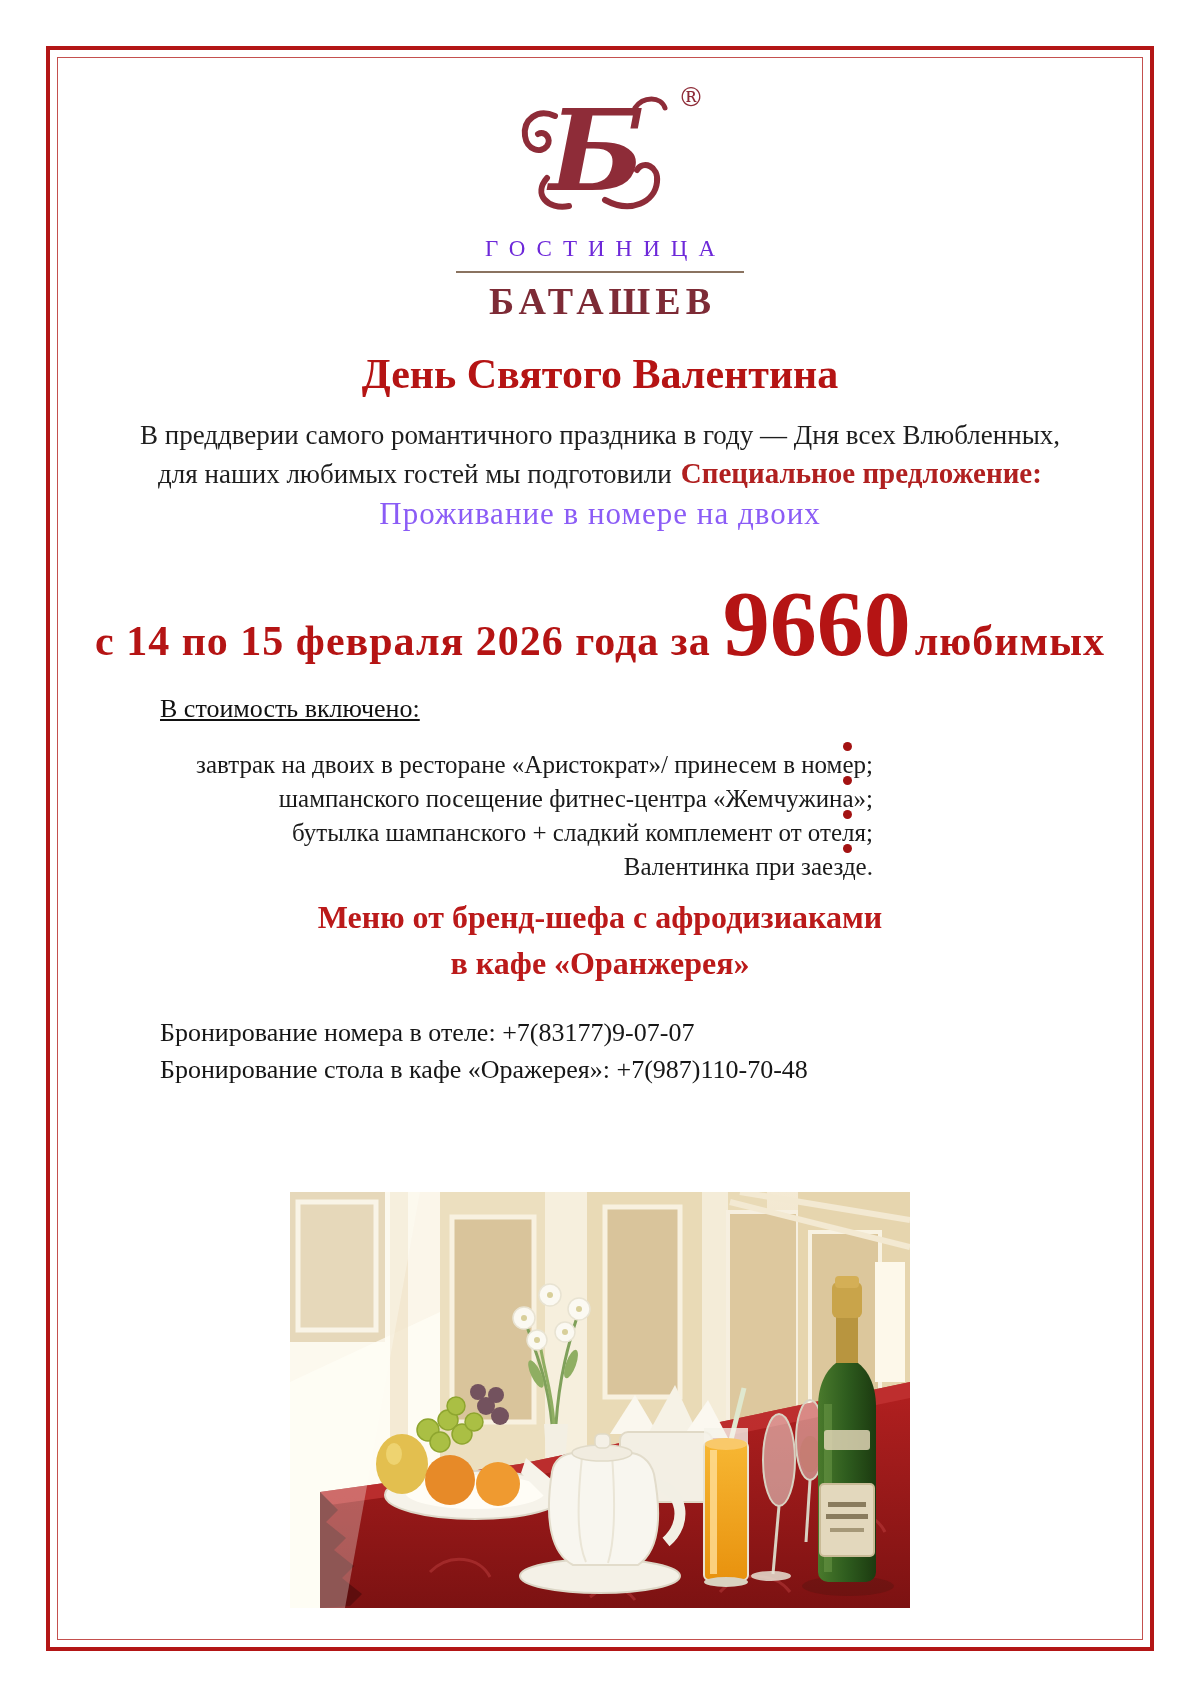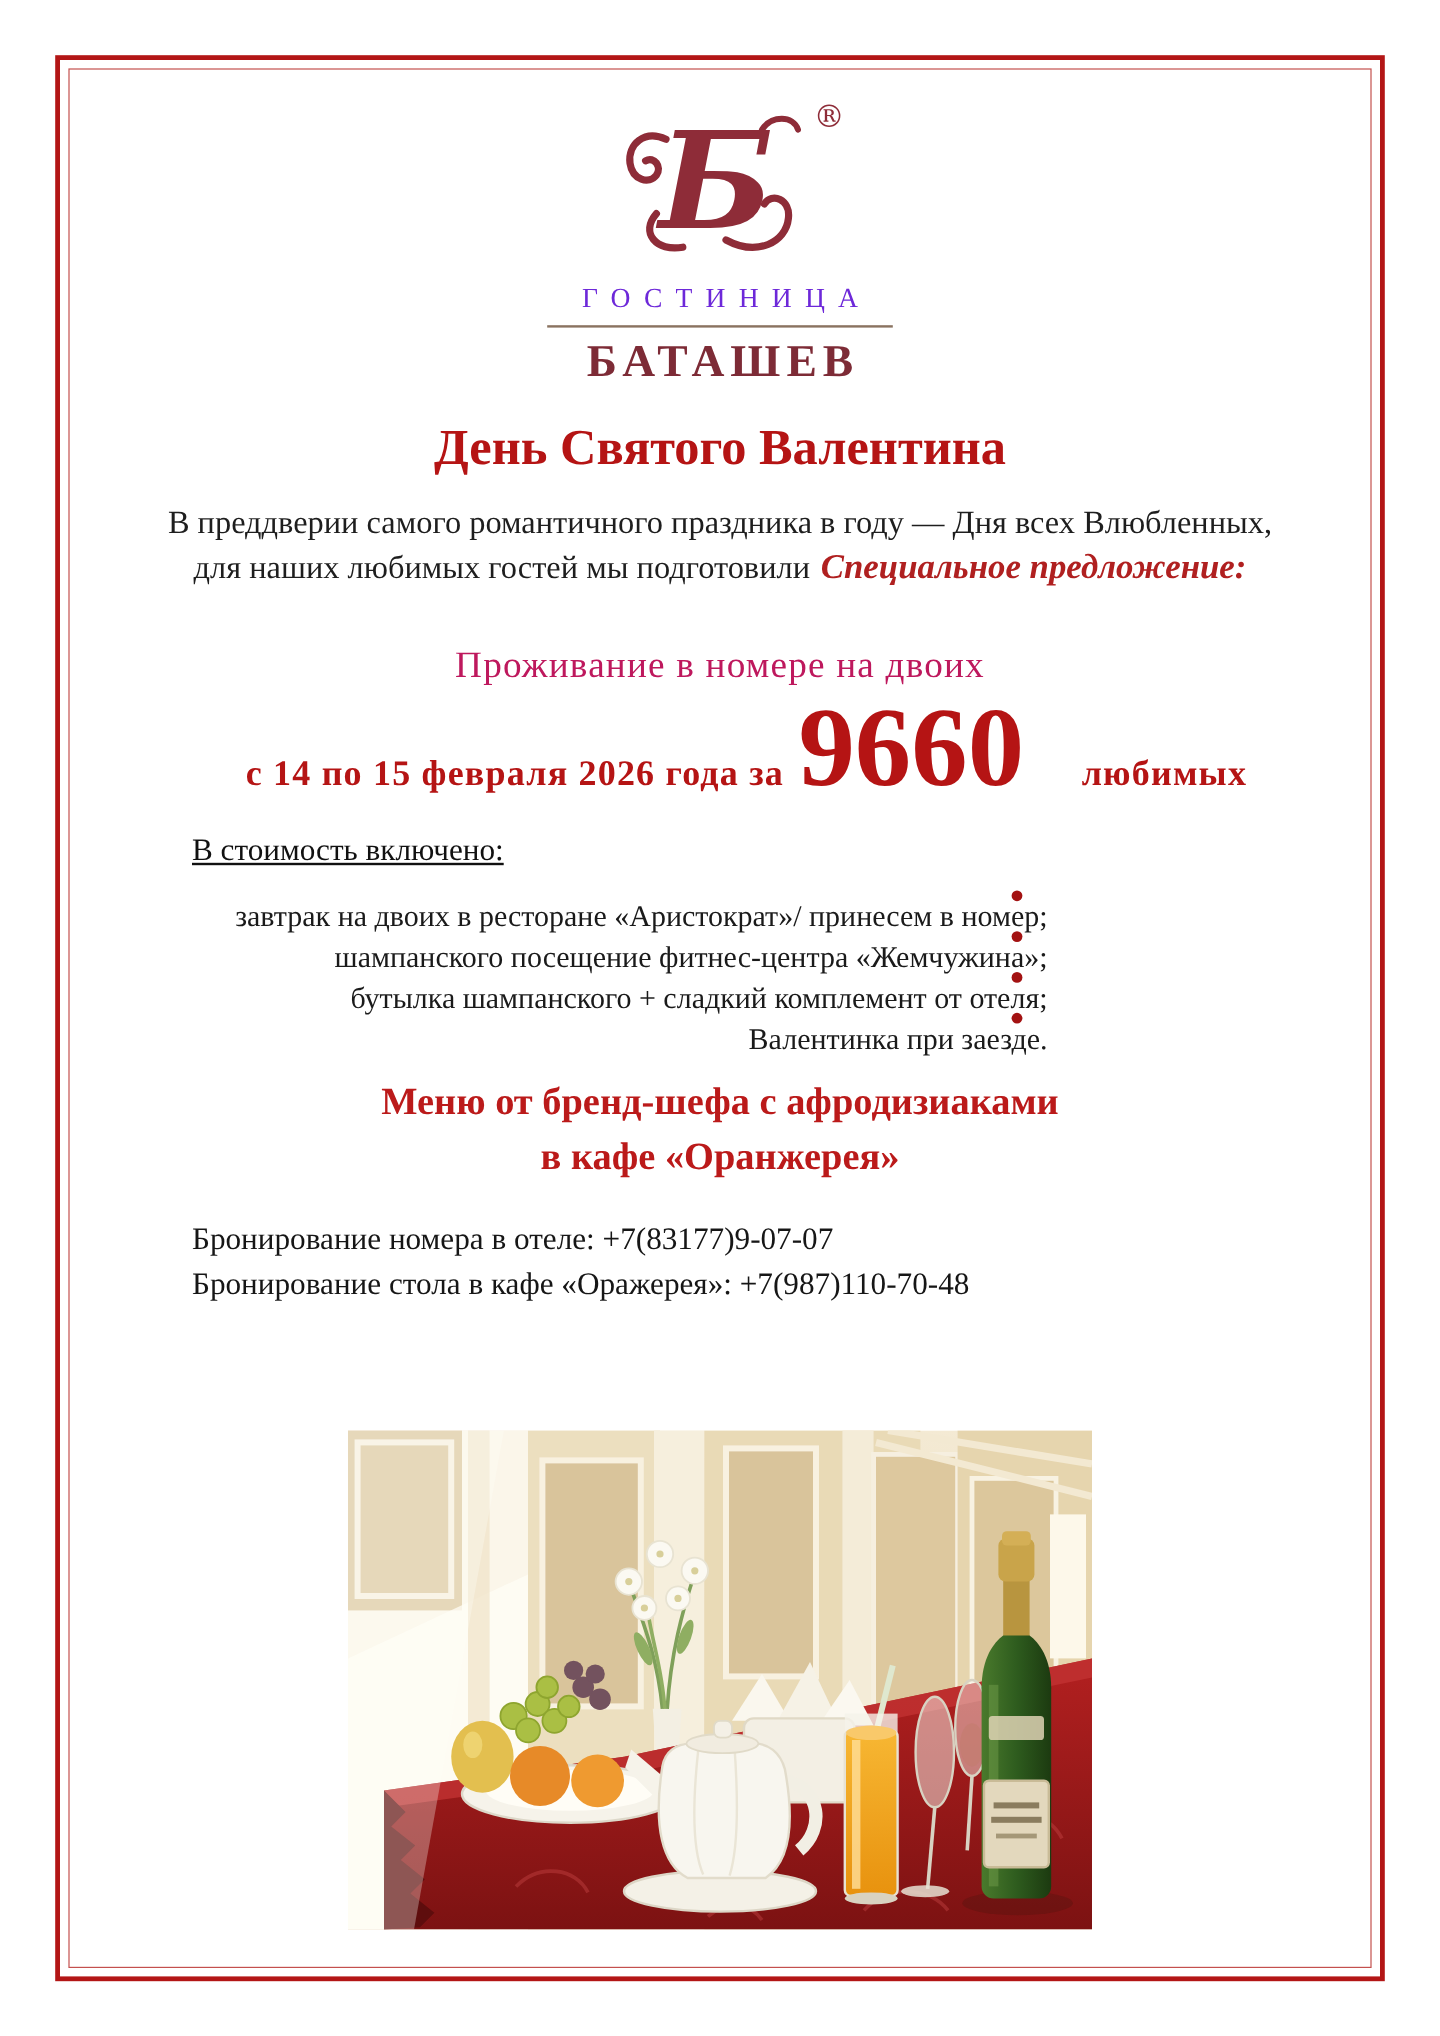--- a/index.html
+++ b/index.html
@@ -20,27 +20,27 @@
   .logo-wrap{top:78px;display:flex;justify-content:center;}
   .brand-sub{top:236px;font-size:23px;letter-spacing:11px;color:#6d28d9;text-indent:11px;}
   .brand-rule{position:absolute;top:271px;left:50%;transform:translateX(-50%);
               width:288px;height:2px;background:#8a7360;}
   .brand-name{top:279px;font-size:38px;font-weight:bold;letter-spacing:5px;
               color:#7d2b36;text-indent:5px;}
 
   .doc-title{top:350px;font-size:42px;font-weight:bold;color:#b51414;}
 
   .intro{top:416px;font-size:27px;color:#1e1e1e;line-height:38px;}
-  .intro .hl{font-size:29px;font-weight:bold;color:#b02020;margin-left:9px;font-style:italic;}
-
-  .offer-sub{top:536px;font-size:31px;color:#be185d;letter-spacing:1px;}
+  .intro .hl{font-size:29px;font-weight:bold;color:#b02020;margin-left:9px;}
+
+  .offer-sub{top:496px;font-size:31px;color:#8b5cf6;letter-spacing:1px;}
 
   .price-line{top:576px;display:flex;justify-content:center;align-items:baseline;
               color:#b51414;font-weight:bold;}
-  .price-prefix,.price-suffix{font-size:30px;letter-spacing:1px;margin-left:44px;}
+  .price-prefix,.price-suffix{font-size:42px;letter-spacing:1px;}
   .price-value{font-size:94px;line-height:1;margin:0 4px 0 12px;}
 
   .includes-heading{position:absolute;top:694px;left:160px;font-size:26px;color:#111;
                     text-decoration:underline;}
   .includes-list{position:absolute;top:742px;left:196px;}
   .includes-item{display:flex;align-items:flex-end;height:34px;font-size:25px;color:#1a1a1a;flex-direction:column;}
   .bullet-dot{width:9px;height:9px;border-radius:50%;background:#a31212;
               margin-right:21px;flex:0 0 auto;}
 
   .menu-promo{top:894px;font-size:32px;font-weight:bold;color:#bb1a1a;line-height:46px;}

